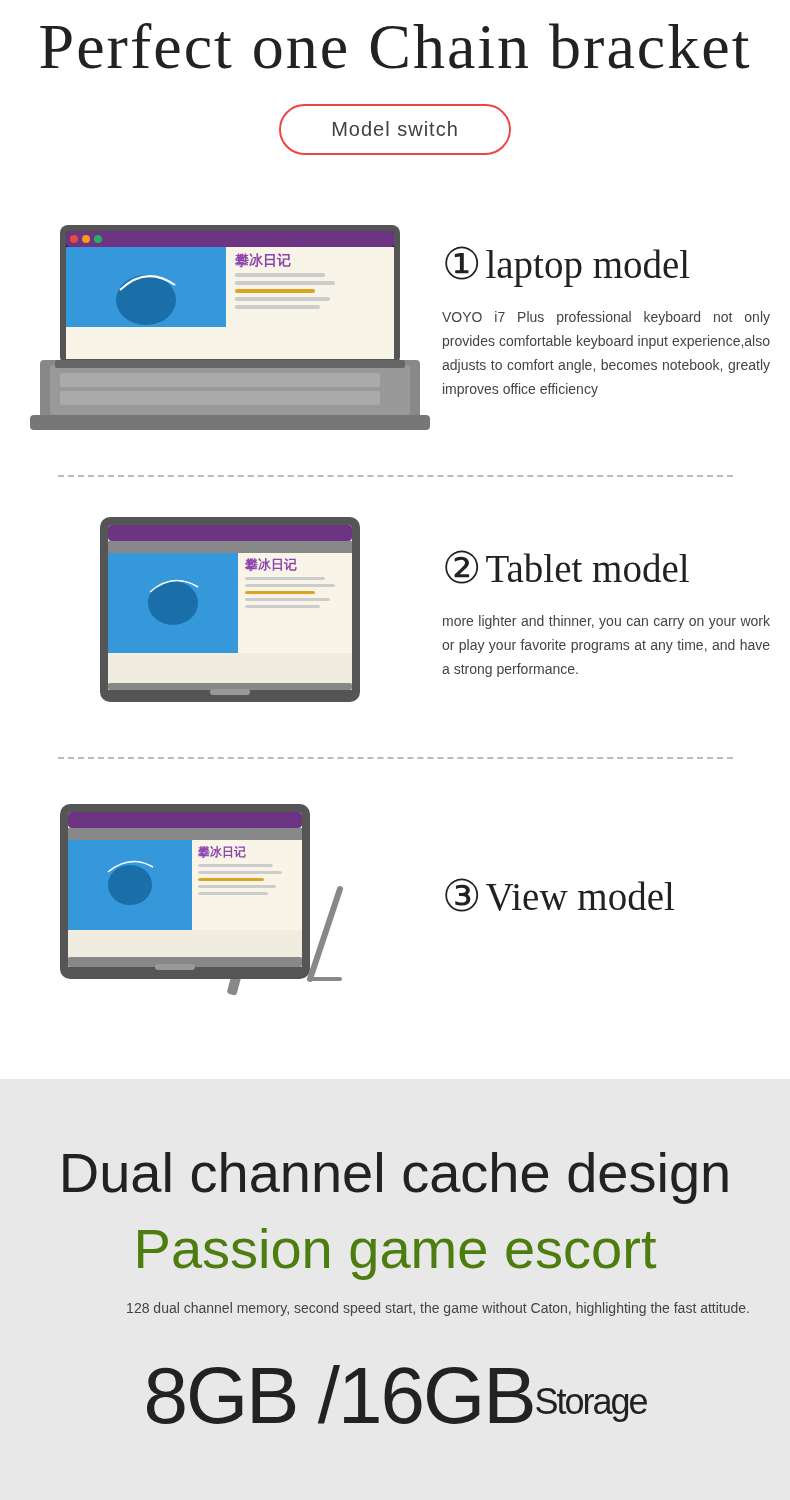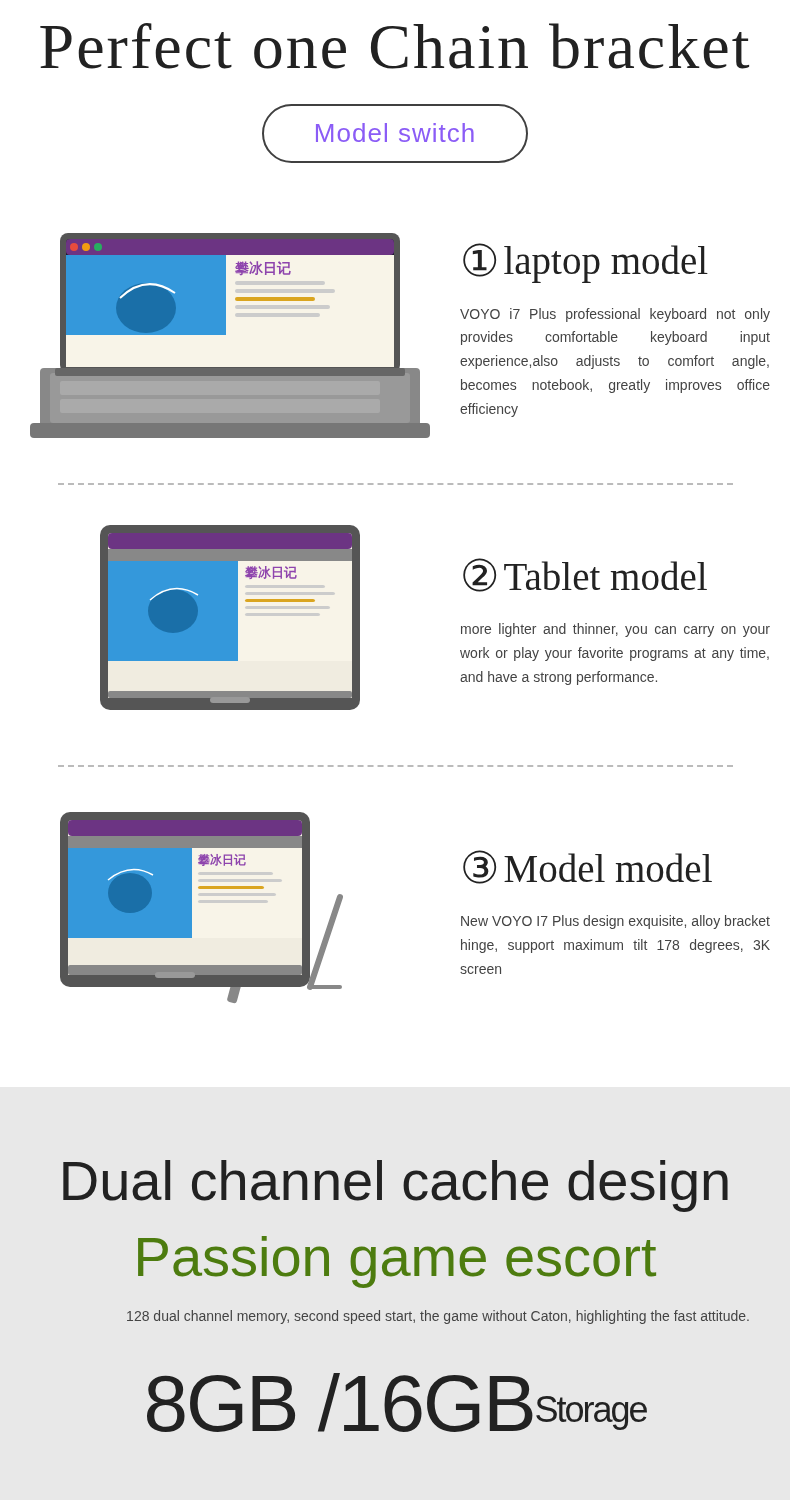--- a/index.html
+++ b/index.html
@@ -20,25 +20,25 @@
     .page-title {
       font-size: 64px;
       font-weight: 300;
       color: #222;
       letter-spacing: 2px;
       font-family: Georgia, serif;
       margin-bottom: 20px;
     }
     .model-switch-btn {
       display: inline-block;
-      border: 2px solid #404040;
+      border: 2px solid #ef4444;
       border-radius: 30px;
       padding: 12px 50px;
-      font-size: 26px;
-      color: #8b5cf6;
+      font-size: 20px;
+      color: #404040;
       background: transparent;
       cursor: pointer;
       letter-spacing: 1px;
     }
 
     
     .dashed-divider {
       width: 90%;
       margin: 10px auto;
       border: none;
@@ -47,21 +47,21 @@
 
     
     .models-area {
       padding: 10px 20px;
     }
 
     .model-row {
       display: flex;
       align-items: center;
       padding: 20px 0 30px;
-      gap: 20px;
+      gap: 2px;
     }
 
     .model-image-container {
       width: 420px;
       flex-shrink: 0;
       display: flex;
       align-items: center;
       justify-content: center;
     }
 
@@ -286,23 +286,22 @@
 
         <rect x="115" y="175" width="40" height="6" rx="3" fill="#999"></rect>
 
         <line x1="270" y1="190" x2="300" y2="100" stroke="#888" stroke-width="6" stroke-linecap="round"></line>
         <line x1="270" y1="190" x2="300" y2="190" stroke="#888" stroke-width="4" stroke-linecap="round"></line>
       </svg>
     </div>
     <div class="model-info">
       <div class="model-title">
         <span class="model-number">③</span>
-        <span class="model-name">Model model</span>
+        <span class="model-name">View model</span>
       </div>
-      <p class="model-desc">New VOYO I7 Plus design exquisite, alloy bracket hinge, support maximum tilt 178 degrees, 3K screen</p>
     </div>
   </div>
 
 </div>
 
 <div class="bottom-section">
   <h2 class="dual-channel-title">Dual channel cache design</h2>
   <h2 class="dual-channel-subtitle">Passion game escort</h2>
   <p class="dual-channel-desc">128 dual channel memory, second speed start, the game without Caton, highlighting the fast attitude.</p>
   <div class="storage-display">

